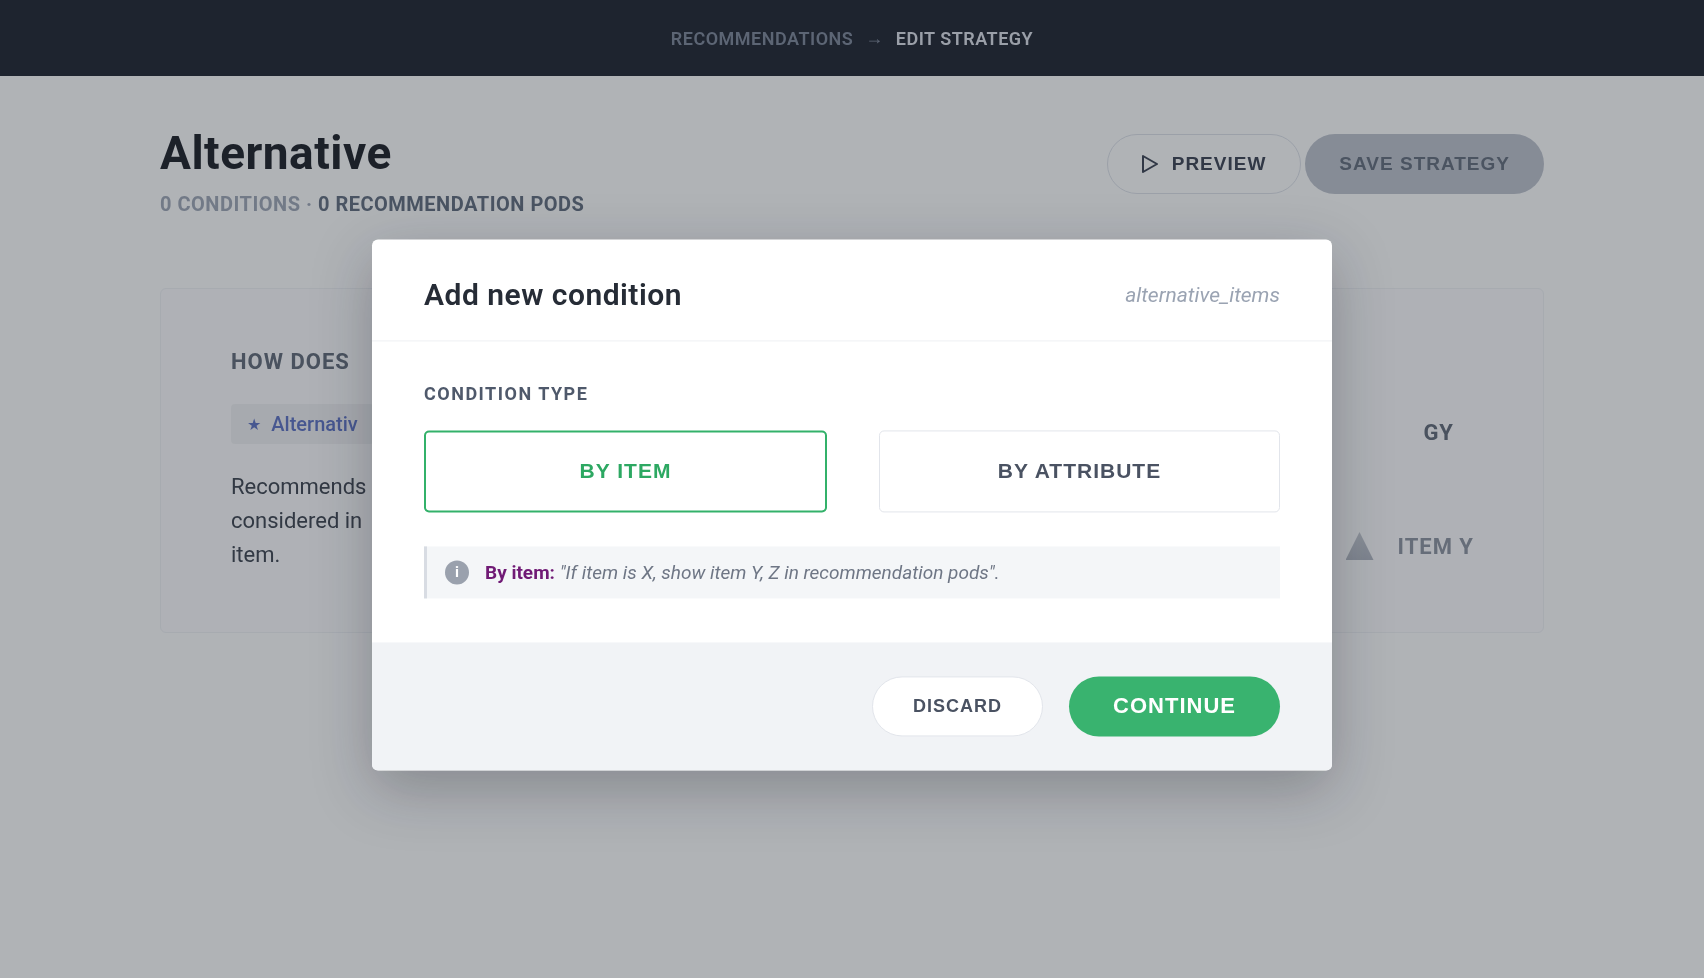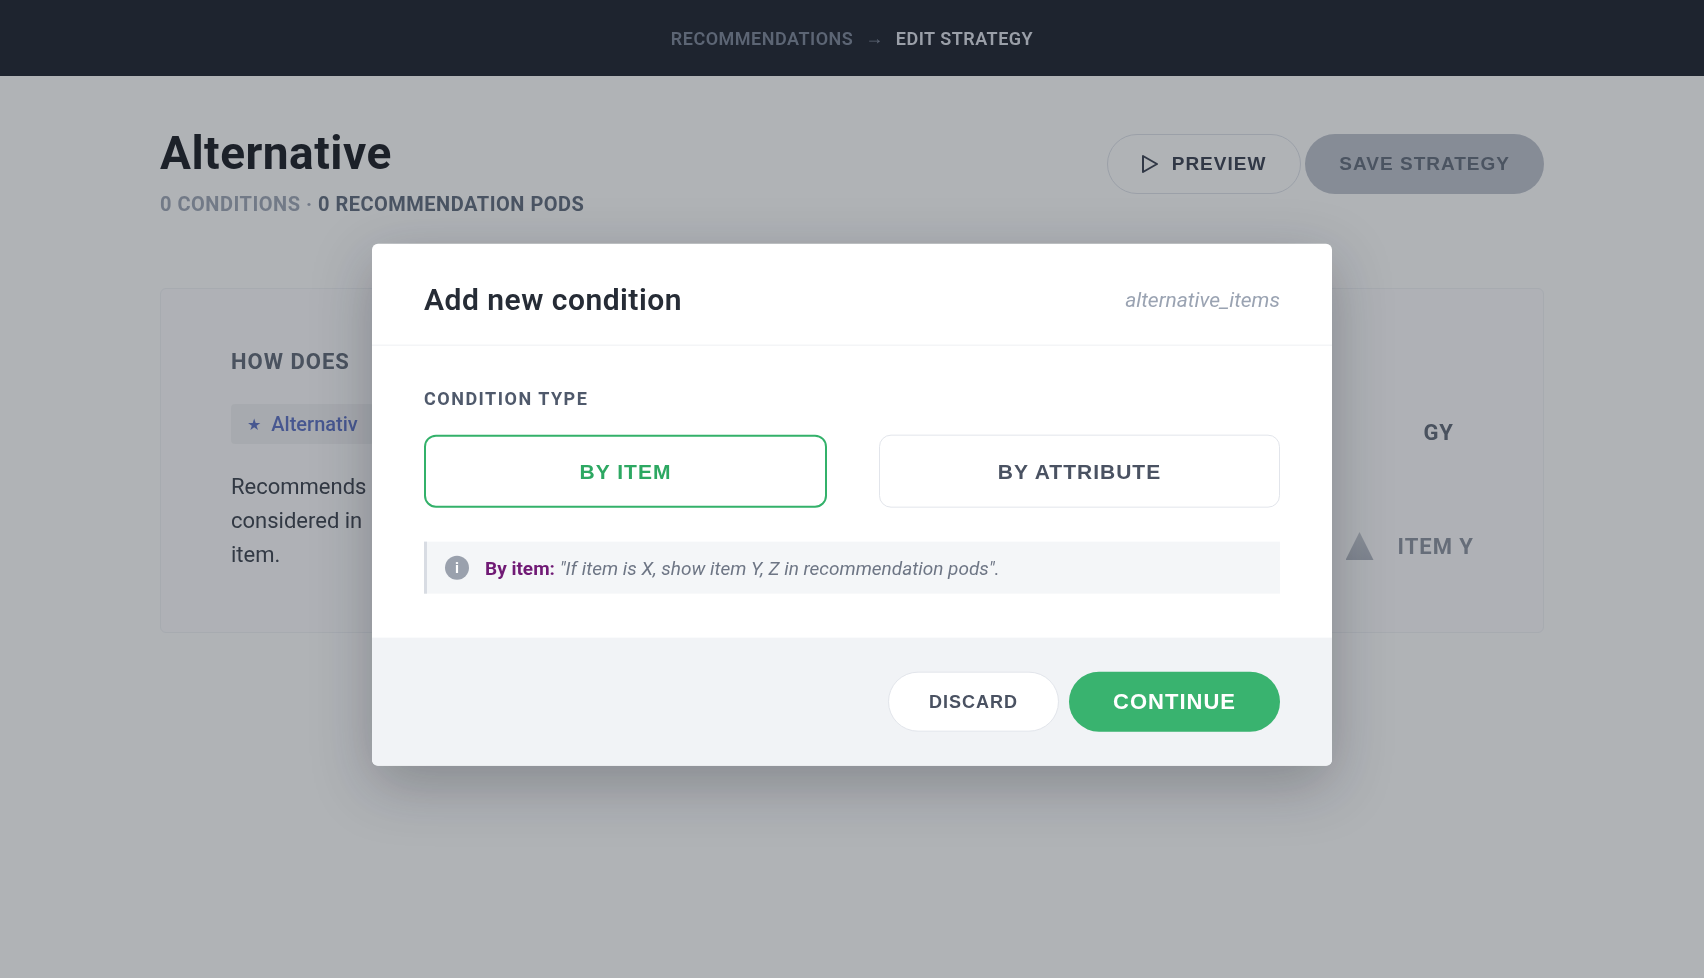--- a/index.html
+++ b/index.html
@@ -176,22 +176,22 @@
     color: #4f596b;
     margin-bottom: 26px;
   }
   .option-row {
     display:flex;
     gap: 52px;
     margin-bottom: 34px;
   }
   .option-btn {
     flex: 1;
-    height: 73px;
-    border-radius: 12px;
+    height: 82px;
+    border-radius: 5px;
     background: #fff;
     font-size: 21px;
     font-weight: 700;
     letter-spacing: 1px;
     cursor: pointer;
   }
   .option-selected {
     border: 2px solid #33b16a;
     color: #2da862;
   }
@@ -222,21 +222,21 @@
     justify-content:center;
     font-weight:700;
     font-size:15px;
     flex-shrink:0;
   }
   .modal-footer {
     background: #f1f3f6;
     padding: 34px 52px;
     display:flex;
     justify-content:flex-end;
-    gap: 10px;
+    gap: 26px;
   }
   .btn-discard {
     border: 1.5px solid #e2e5eb;
     background: #fff;
     color: #4a5262;
     border-radius: 30px;
     height: 60px;
     padding: 0 40px;
     font-size: 18px;
     font-weight: 700;

